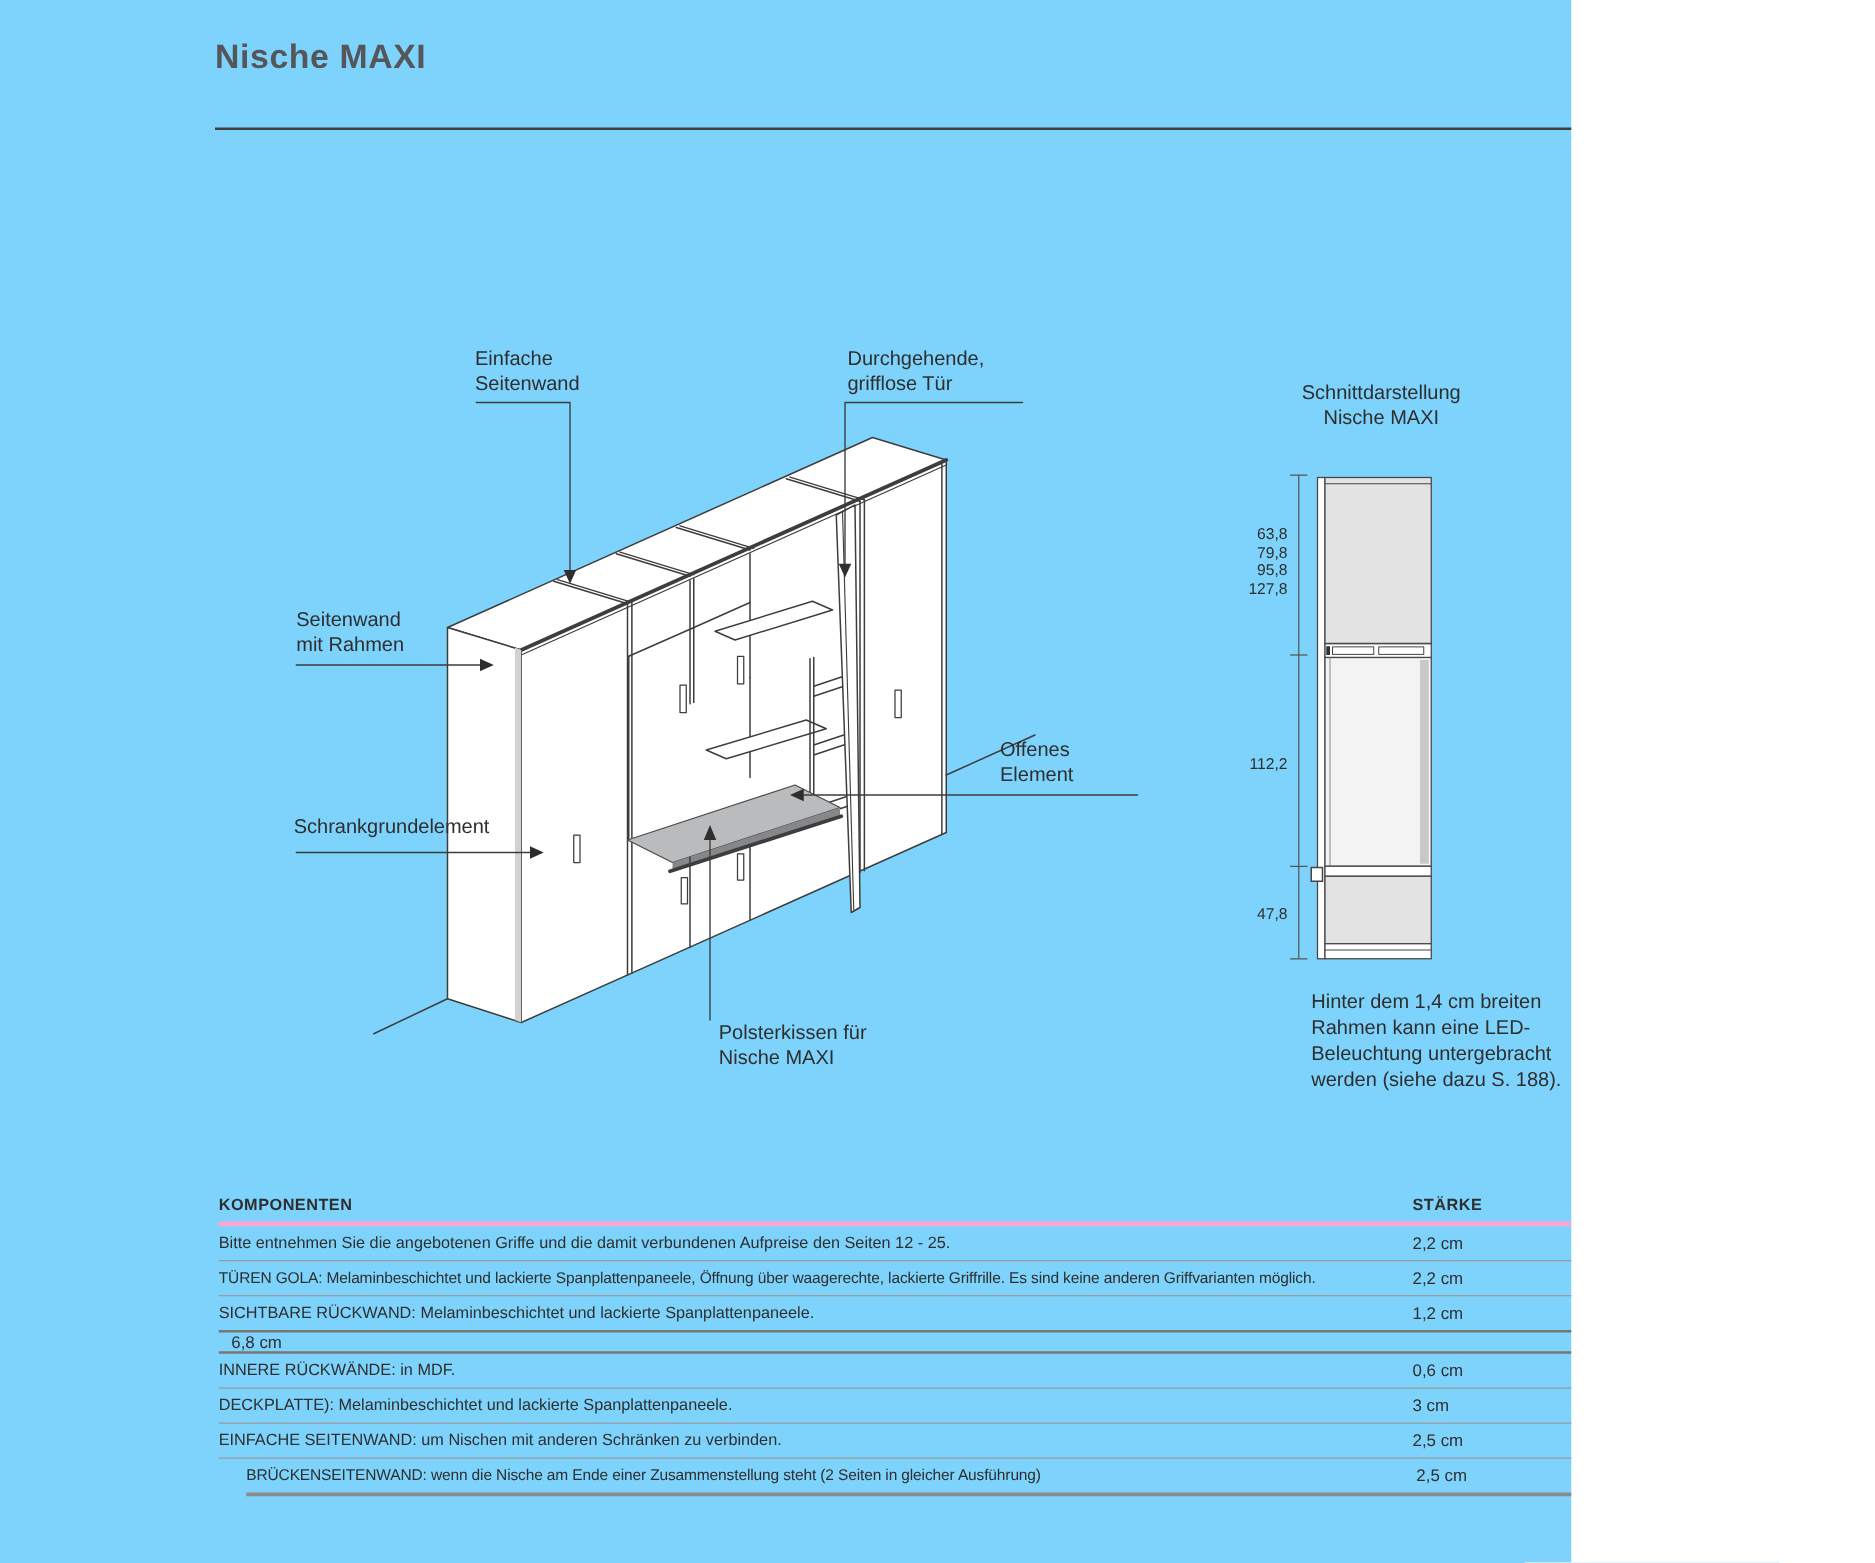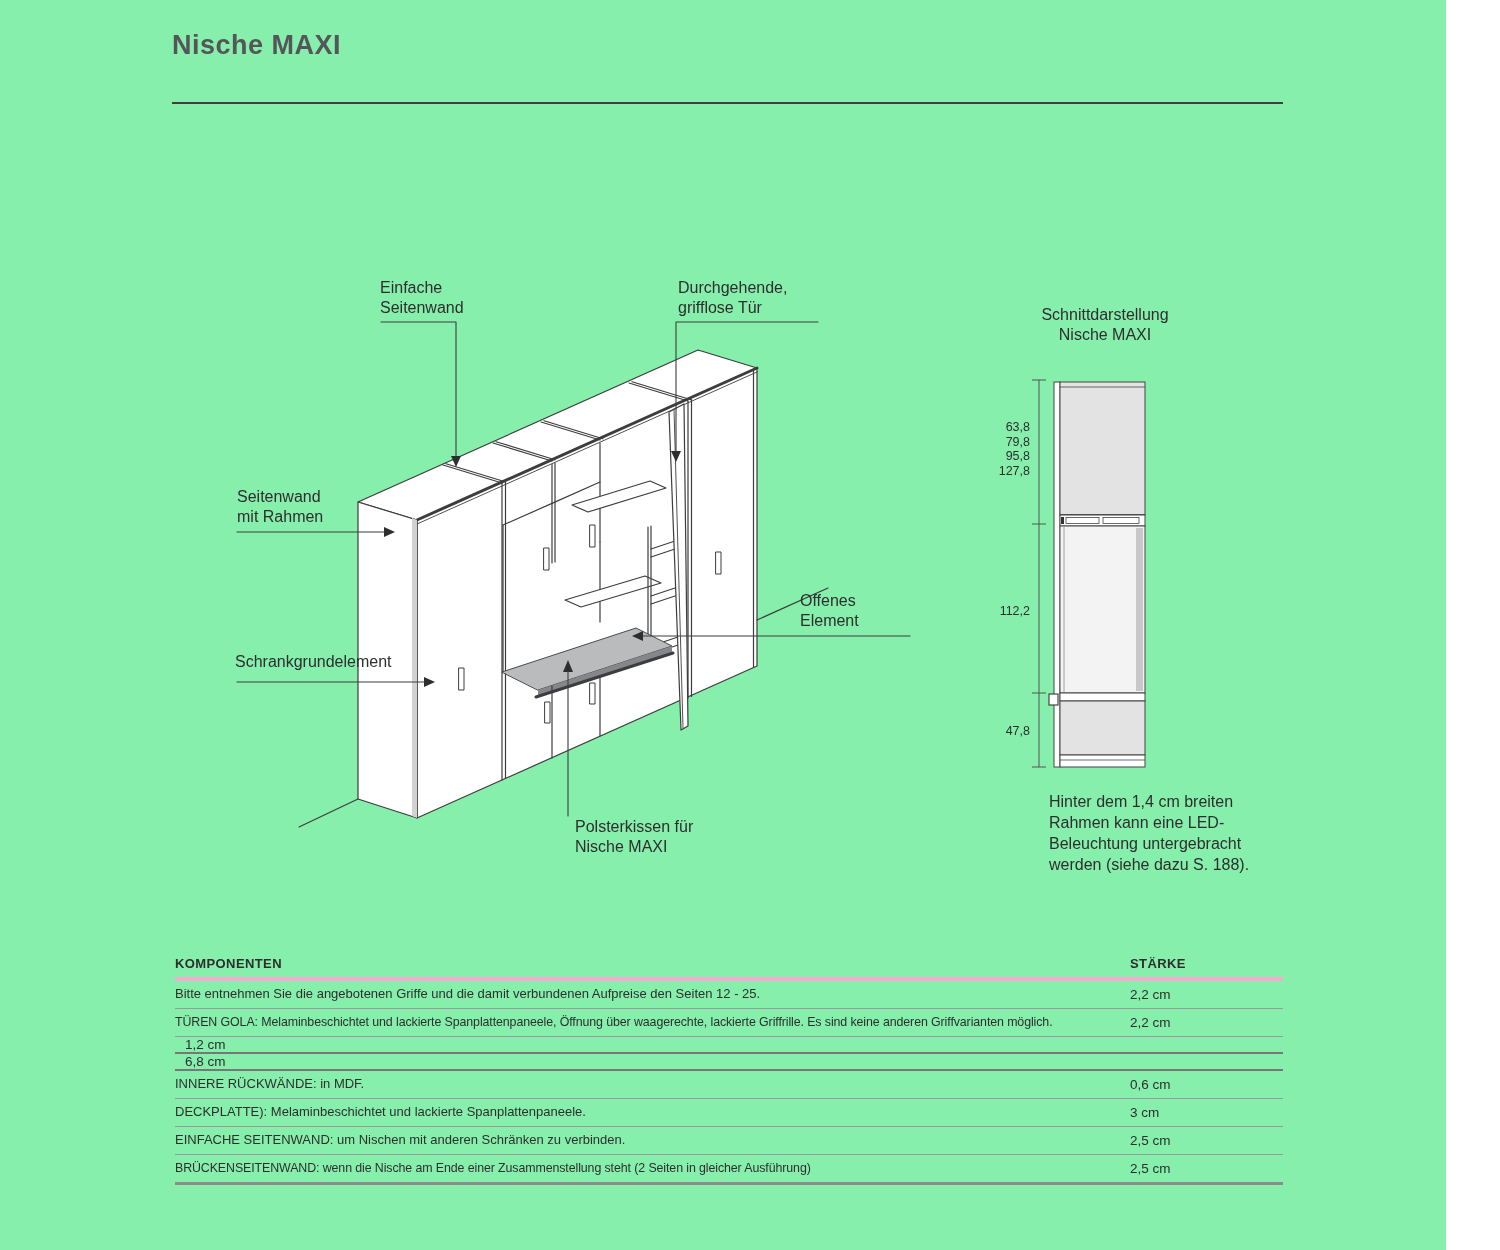--- a/index.html
+++ b/index.html
@@ -1,18 +1,18 @@
 <!DOCTYPE html>
 <html><head>
 <meta charset="utf-8">
 <style>
   * { margin:0; padding:0; box-sizing:border-box; }
   html,body { background:#ffffff; }
   body { font-family:"Liberation Sans","DejaVu Sans",sans-serif; color:#2e2e2e; }
-  #canvas { position:relative; width:1446px; height:1250px; background:#86efac; overflow:hidden; }
+  #canvas { position:relative; width:1257px; height:1250px; background:#7dd3fc; overflow:hidden; }
 
   .abs { position:absolute; }
 
   
   .page-title { left:172px; top:30px; font-size:27px; font-weight:bold; color:#55565a; letter-spacing:.5px; }
   .title-rule { left:172px; top:102px; width:1111px; height:0; border-top:2px solid #3f3f3f; }
 
   
   .callout { font-size:16px; line-height:20px; color:#2e2e2e; }
   .lbl-einfache    { left:380px; top:278px; }
@@ -32,21 +32,21 @@
 
   
   .comp-table { left:175px; top:956px; width:1108px; }
   .t-row { display:flex; border-bottom:1px solid #9a9a9a; }
   .t-row .cell-desc { width:945px; font-size:13px; line-height:18px; padding:4px 0 5px 0; }
   .t-row .cell-val  { width:163px; padding-left:10px; display:flex; align-items:center; font-size:13.5px; }
   .t-header { display:flex; border-bottom:4px solid #f9a8d4;font-weight:bold; }
   .t-header .cell-desc { width:945px; font-size:13px; letter-spacing:.4px; padding:0 0 6px 0; }
   .t-header .cell-val  { width:163px; padding-left:10px; font-size:13px; letter-spacing:.4px; }
   .t-row.sep-med { border-bottom:2px solid #777; }
-  .t-row.last { border-bottom:3px solid #8c8c8c; }
+  .t-row.last { border-bottom:3px solid #8c8c8c;margin-left:22px; }
   .t-row .condensed { font-size:12.4px; letter-spacing:-0.1px; }
   .line2:empty { display:none; }
 
   svg { display:block; }
 </style>
 </head>
 <body>
 
 <div id="canvas">
 
@@ -267,20 +267,24 @@
 
     <div class="t-row">
       <div class="cell-desc condensed">
         <div>TÜREN GOLA: Melaminbeschichtet und lackierte Spanplattenpaneele, Öffnung über waagerechte, lackierte Griffrille. Es sind keine anderen Griffvarianten möglich.</div>
 
       </div>
       <div class="cell-val">2,2 cm</div>
     </div>
 
     <div class="t-row sep-med">
+      <div class="cell-desc">
+        <div>SICHTBARE RÜCKWAND: Melaminbeschichtet und lackierte Spanplattenpaneele.</div>
+
+      </div>
       <div class="cell-val">1,2 cm</div>
     </div>
 
     <div class="t-row sep-med">
       <div class="cell-val">6,8 cm</div>
     </div>
 
     <div class="t-row">
       <div class="cell-desc">
         <div>INNERE RÜCKWÄNDE: in MDF.</div>

